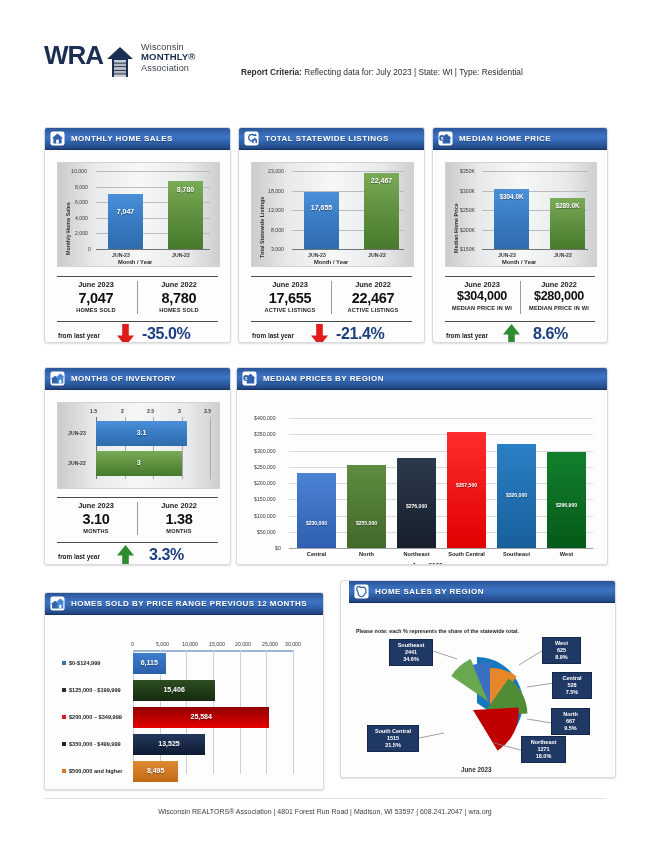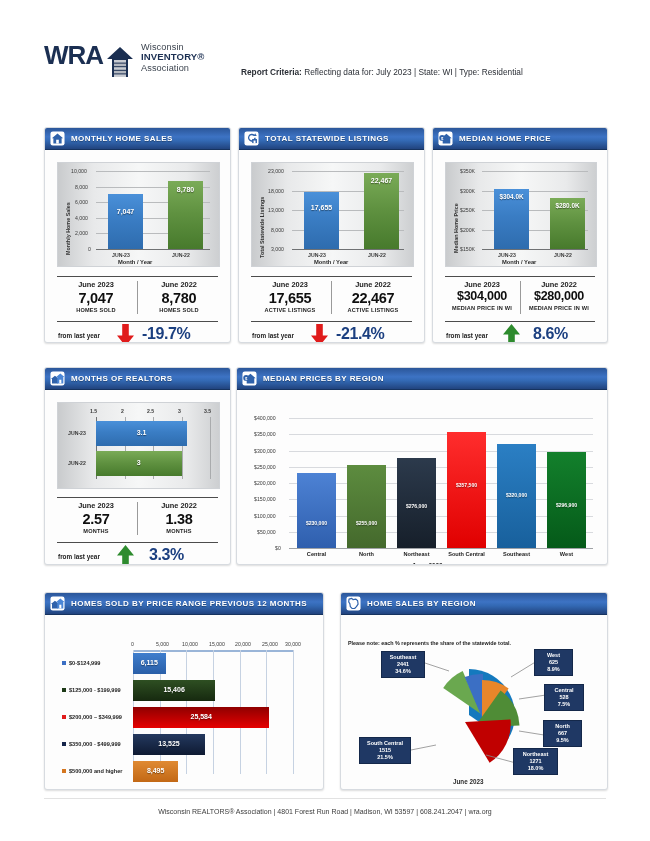--- a/index.html
+++ b/index.html
@@ -102,21 +102,21 @@
       <svg class="logo-house" viewBox="0 0 26 30">
         <polygon points="13,0 26,12 21,12 21,30 5,30 5,12 0,12" fill="#1b2f52"></polygon>
         <rect x="7" y="13" width="12" height="2.6" fill="#c9ccd2"></rect>
         <rect x="7" y="16.6" width="12" height="2.6" fill="#b3b7bf"></rect>
         <rect x="7" y="20.2" width="12" height="2.6" fill="#c9ccd2"></rect>
         <rect x="7" y="23.8" width="12" height="2.6" fill="#b3b7bf"></rect>
         <rect x="7" y="27.4" width="12" height="2.6" fill="#c9ccd2"></rect>
       </svg>
       <div class="logo-txt">
         <div>Wisconsin</div>
-        <div class="b">INVENTORY®</div>
+        <div class="b">MONTHLY®</div>
         <div>Association</div>
       </div>
     </div>
     <div class="subtitle"><b>Report Criteria:</b><span> Reflecting data for: July 2023 | State: WI | Type: Residential</span></div>
   </div>
 
   <div class="card" style="left:44px;top:127px;width:185px;height:214px;">
     <div class="cardhdr">
       <svg class="ico" viewBox="0 0 16 16">
         <rect x="0.5" y="0.5" width="15" height="15" rx="2.5" fill="#fff"></rect>
@@ -164,21 +164,21 @@
         <div class="sumcol" style="left:95px;top:130px;width:78px;">
           <div class="sum-yr">June 2022</div>
           <div class="sum-val">8,780</div>
           <div class="sum-cap">HOMES SOLD</div>
         </div>
         <div class="hr" style="left:12px;top:171px;width:161px;"></div>
         <div class="flyr" style="left:13px;top:182px;">from last year</div>
         <svg class="arrow" style="left:72px;top:174px;" viewBox="0 0 17 22">
           <polygon points="5.2,0 11.8,0 11.8,11.5 17,11.5 8.5,22 0,11.5 5.2,11.5" fill="#e01b1b"></polygon>
         </svg>
-        <div class="pct" style="left:97px;top:175px;">-19.7%</div>
+        <div class="pct" style="left:97px;top:175px;">-35.0%</div>
       </div>
     </div>
   </div>
 
   <div class="card" style="left:238px;top:127px;width:185px;height:214px;">
     <div class="cardhdr">
       <svg class="ico" viewBox="0 0 16 16">
         <rect x="0.5" y="0.5" width="15" height="15" rx="2.5" fill="#fff"></rect>
         <path d="M11.4,4.2 A4.2,4.2 0 1 0 12.6,7.3 L11,7.3 A2.7,2.7 0 1 1 10.3,5.3 Z" fill="#2f62ab"></path>
         <polygon points="11.9,2.3 13.6,5.2 10.2,5.2" fill="#2f62ab"></polygon>
@@ -294,21 +294,21 @@
   </div>
 
   <div class="card" style="left:44px;top:367px;width:185px;height:196px;">
     <div class="cardhdr">
       <svg class="ico" viewBox="0 0 16 16">
         <rect x="0.5" y="0.5" width="15" height="15" rx="2.5" fill="#fff"></rect>
         <polygon points="5.3,5 9.6,8.6 8.5,8.6 8.5,13.2 2.1,13.2 2.1,8.6 1,8.6" fill="#2f62ab"></polygon>
         <polygon points="11,2.6 15.4,6.4 14.2,6.4 14.2,13.2 7.8,13.2 7.8,6.4 6.6,6.4" fill="#4a86d6"></polygon>
         <rect x="9.9" y="9.3" width="2.2" height="3.9" fill="#fff"></rect>
       </svg>
-      <div class="ttl">MONTHS OF REALTORS</div>
+      <div class="ttl">MONTHS OF INVENTORY</div>
     </div>
     <div class="cardbody">
       <div class="plot" style="left:12px;top:12px;width:161px;height:85px;">
 
         <div class="axtxt axtxt-b" style="left:32px;top:5px;">1.5</div>
         <div class="axtxt axtxt-b" style="left:63px;top:5px;">2</div>
         <div class="axtxt axtxt-b" style="left:89px;top:5px;">2.5</div>
         <div class="axtxt axtxt-b" style="left:120px;top:5px;">3</div>
         <div class="axtxt axtxt-b" style="left:146px;top:5px;">3.5</div>
         <div class="vline" style="left:38px;top:14px;height:62px;background:#6f7173;"></div>
@@ -325,21 +325,21 @@
         <div class="bar green" style="left:38px;top:48px;width:85.5px;height:25px;">
           <div class="barval" style="top:8px;">3</div>
         </div>
       </div>
 
       <div class="sumwrap">
         <div class="hr" style="left:12px;top:107px;width:161px;"></div>
         <div class="divv" style="left:92px;top:112px;height:33px;"></div>
         <div class="sumcol" style="left:12px;top:111px;width:78px;">
           <div class="sum-yr">June 2023</div>
-          <div class="sum-val">2.57</div>
+          <div class="sum-val">3.10</div>
           <div class="sum-cap">MONTHS</div>
         </div>
         <div class="sumcol" style="left:95px;top:111px;width:78px;">
           <div class="sum-yr">June 2022</div>
           <div class="sum-val">1.38</div>
           <div class="sum-cap">MONTHS</div>
         </div>
         <div class="hr" style="left:12px;top:152px;width:161px;"></div>
         <div class="flyr" style="left:13px;top:163px;">from last year</div>
         <svg class="arrow" style="left:72px;top:155px;" viewBox="0 0 17 22">
@@ -475,21 +475,21 @@
         <div class="legsq" style="left:17px;top:100px;background:#e01b1b;"></div>
         <div class="leglbl" style="left:24px;top:99px;">$200,000 – $349,999</div>
         <div class="legsq" style="left:17px;top:127px;background:#15254a;"></div>
         <div class="leglbl" style="left:24px;top:126px;">$350,000 - $499,999</div>
         <div class="legsq" style="left:17px;top:154px;background:#d4761f;"></div>
         <div class="leglbl" style="left:24px;top:153px;">$500,000 and higher</div>
       </div>
     </div>
   </div>
 
-  <div class="card" style="left:340px;top:592px;width:266px;height:196px;">
+  <div class="card" style="left:340px;top:580px;width:266px;height:196px;padding-left:8px;">
     <div class="cardhdr">
       <svg class="ico" viewBox="0 0 16 16">
         <rect x="0.5" y="0.5" width="15" height="15" rx="2.5" fill="#fff"></rect>
         <path d="M3.2,3.4 L6.2,2.6 L7.4,3.9 L10.6,3.4 L12.4,5.1 L12.9,8.6 L11.1,11.4 L9.2,13.3 L6.4,13.2 L4.6,11.3 L4.1,8.2 L2.9,6.4 Z" fill="none" stroke="#2f62ab" stroke-width="1.25" stroke-linejoin="round"></path>
       </svg>
       <div class="ttl">HOME SALES BY REGION</div>
     </div>
     <div class="cardbody">
       <div class="note" style="left:7px;top:25px;">Please note: each % represents the share of the statewide total.</div>
 

